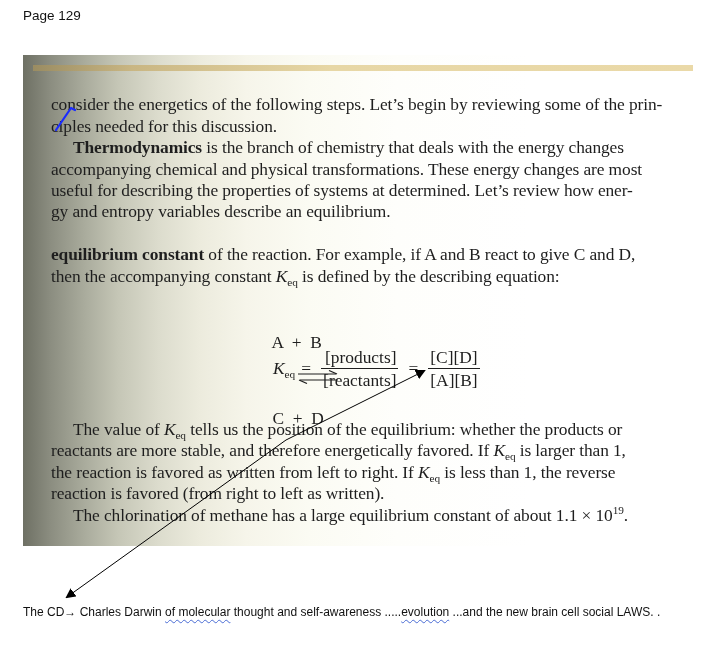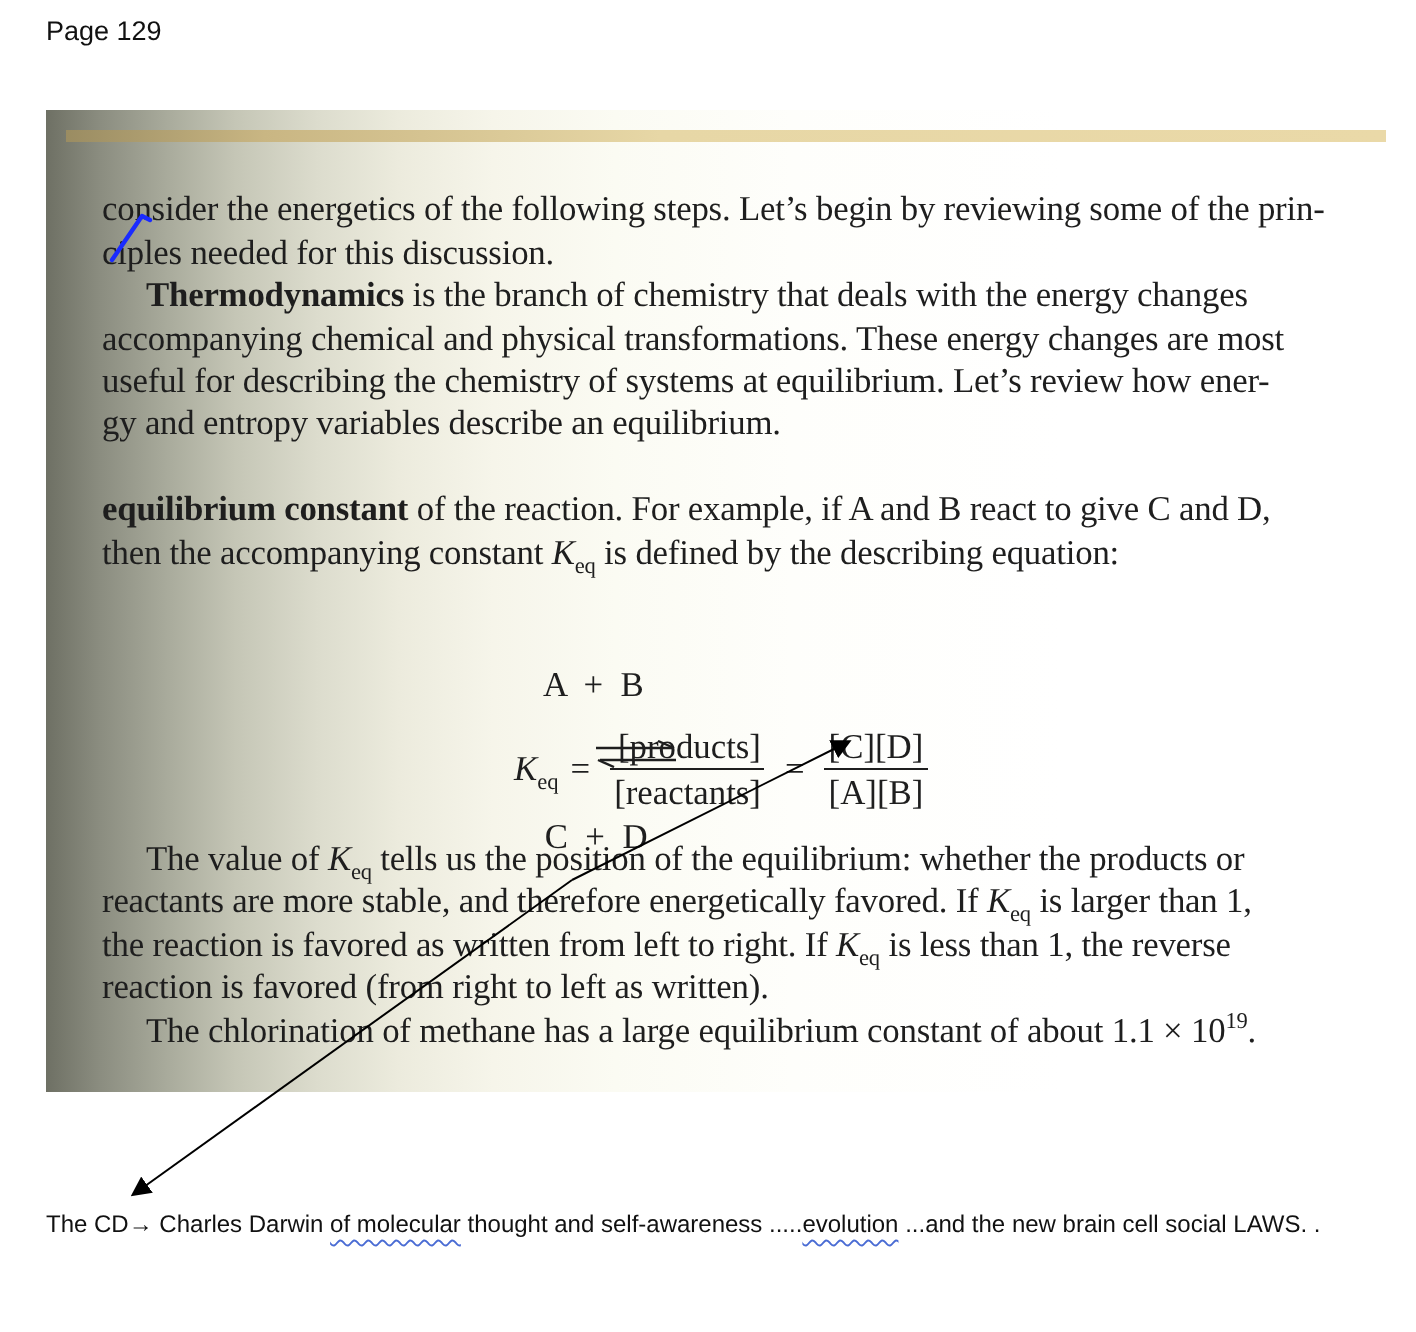--- a/index.html
+++ b/index.html
@@ -151,21 +151,21 @@
 
   <div class="scan-text">
     <p>
       <br>
       <span>consider the energetics of the following steps. Let’s begin by reviewing some of the prin-</span><br>
       <span>ciples needed for this discussion.</span>
     </p>
     <p class="indent">
       <span class="b">Thermodynamics</span><span> is the branch of chemistry that deals with the energy changes</span><br>
       <span>accompanying chemical and physical transformations. These energy changes are most</span><br>
-      <span>useful for describing the chemistry of systems at equilibrium. Let’s review how ener-</span><br>
+      <span>useful for describing the properties of systems at determined. Let’s review how ener-</span><br>
       <span>gy and entropy variables describe an equilibrium.</span>
     </p>
     <p class="indent">
       <br>
       <span class="b"><span>equilibrium</span><span> constant</span></span><span> of the reaction. For example, if A and B react to give C and D,</span><br>
       <span>then the accompanying constant </span><span class="i">K</span><sub>eq</sub><span> is defined by the describing equation:</span>
     </p>
   </div>
 
   <div class="eq-rxn" style="left:232px; top:256px;">
@@ -174,21 +174,21 @@
       <svg width="44" height="14" viewBox="0 0 44 14">
         <line x1="2" y1="4" x2="40" y2="4" stroke="#1e1e1e" stroke-width="1.2"></line>
         <polyline points="33,0.5 41,4" fill="none" stroke="#1e1e1e" stroke-width="1.2"></polyline>
         <line x1="4" y1="10" x2="42" y2="10" stroke="#1e1e1e" stroke-width="1.2"></line>
         <polyline points="11,13.5 3,10" fill="none" stroke="#1e1e1e" stroke-width="1.2"></polyline>
       </svg>
     </span>
     <span>C  +  D</span>
   </div>
 
-  <div class="eq-keq" style="left:234px; top:291px;margin-top:16px;">
+  <div class="eq-keq" style="left:250px; top:291px;">
     <span><span class="i">K</span><sub>eq</sub></span>
     <span class="eqsign">=</span>
     <span class="frac">
       <span class="num">[products]</span>
       <span class="den">[reactants]</span>
     </span>
     <span class="eqsign">=</span>
     <span class="frac">
       <span class="num">[C][D]</span>
       <span class="den">[A][B]</span>

